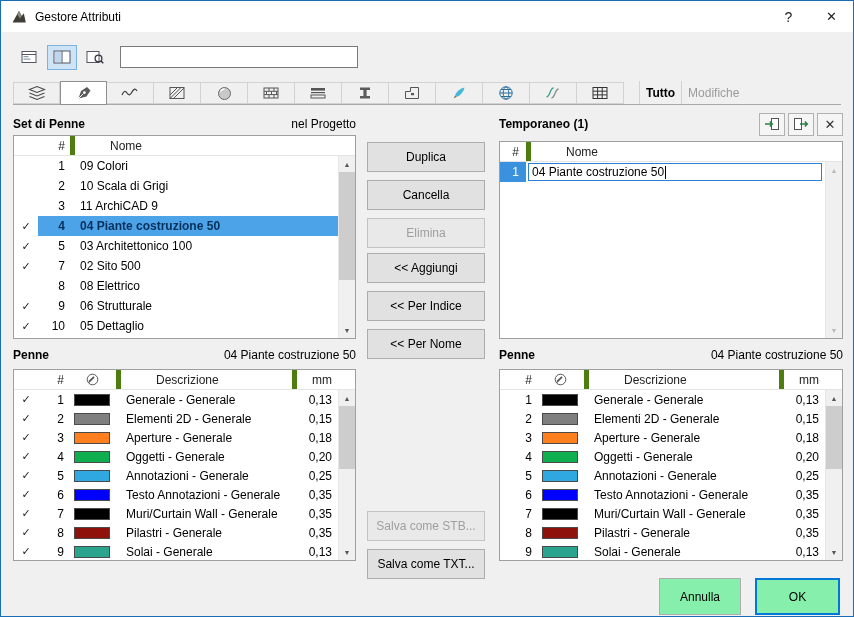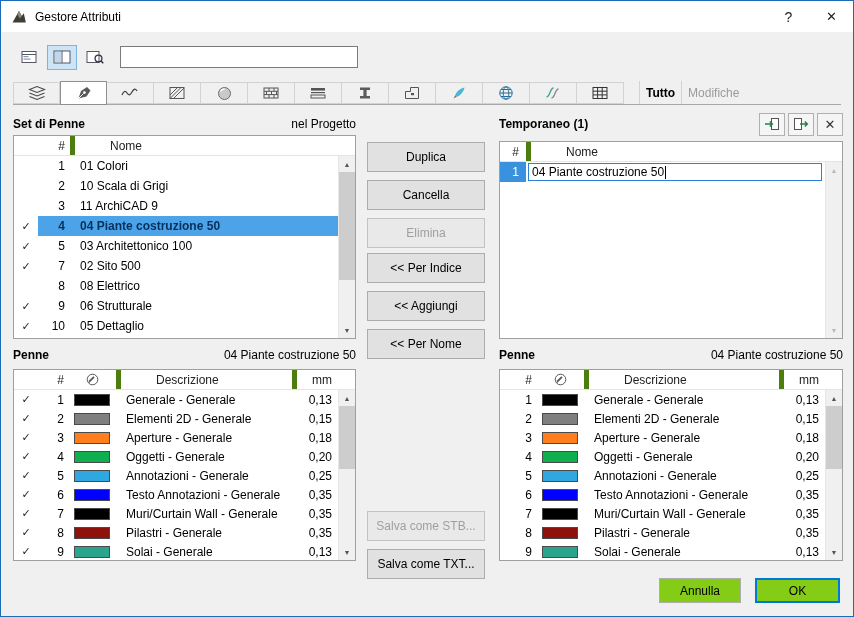--- a/index.html
+++ b/index.html
@@ -78,21 +78,21 @@
   .sb .thumb{position:absolute;left:0;right:0;background:#cdcdcd;}
   .thumb.big{top:0;height:72%;}
   .thumb.half{top:0;height:46%;}
   
   .act-group{position:absolute;left:366px;width:118px;display:flex;flex-direction:column;gap:8px;}
   .g1{top:141px;} .g2{top:252px;} .g3{top:502px;margin-top:8px;}
   .act{height:30px;background:#e1e1e1;border:1px solid #acacac;font:inherit;display:flex;align-items:center;justify-content:center;}
   .act.disabled{color:#9f9f9f;border-color:#c3c3c3;background:#e9e9e9;}
   
   .footer{position:absolute;top:577px;right:13px;display:flex;gap:14px;}
-  .btn{height:25px;background:#84cc16;border:1px solid #adadad;font:inherit;display:flex;align-items:center;justify-content:center;}
+  .btn{height:37px;background:#86efac;border:1px solid #adadad;font:inherit;display:flex;align-items:center;justify-content:center;}
   .btn.annulla{width:82px;}
   .btn.ok{width:85px;border:1px solid #0078d7;box-shadow:inset 0 0 0 1px #0078d7;}
 </style>
 </head>
 <body>
 
 <div class="window">
 
   <div class="titlebar">
     <span class="app-icon">
@@ -270,21 +270,21 @@
     <div class="thead">
       <span class="cell check"></span>
       <span class="cell num">#</span>
       <span class="cell name">Nome</span>
     </div>
     <div class="rows">
         <div class="trow set-row">
           <span class="cell check"></span>
           <span class="row-main">
             <span class="cell num">1</span>
-            <span class="cell name">01 Colori</span>
+            <span class="cell name">09 Colori</span>
           </span>
         </div>
         <div class="trow set-row">
           <span class="cell check"></span>
           <span class="row-main">
             <span class="cell num">2</span>
             <span class="cell name">10 Scala di Grigi</span>
           </span>
         </div>
         <div class="trow set-row">
@@ -345,22 +345,22 @@
       <span class="ar">▼</span>
     </div>
   </div>
 
   <div class="act-group g1">
       <button class="act">Duplica</button>
       <button class="act">Cancella</button>
       <button class="act disabled" disabled="">Elimina</button>
     </div>
   <div class="act-group g2">
+      <button class="act">&lt;&lt; Aggiungi</button>
       <button class="act">&lt;&lt; Per Indice</button>
-      <button class="act">&lt;&lt; Aggiungi</button>
       <button class="act">&lt;&lt; Per Nome</button>
     </div>
   <div class="act-group g3">
       <button class="act disabled" disabled="">Salva come STB...</button>
       <button class="act">Salva come TXT...</button>
     </div>
 
   <div class="panel-head ph-temp">
     <span class="t">Temporaneo (1)</span>
     <span class="head-btns">

